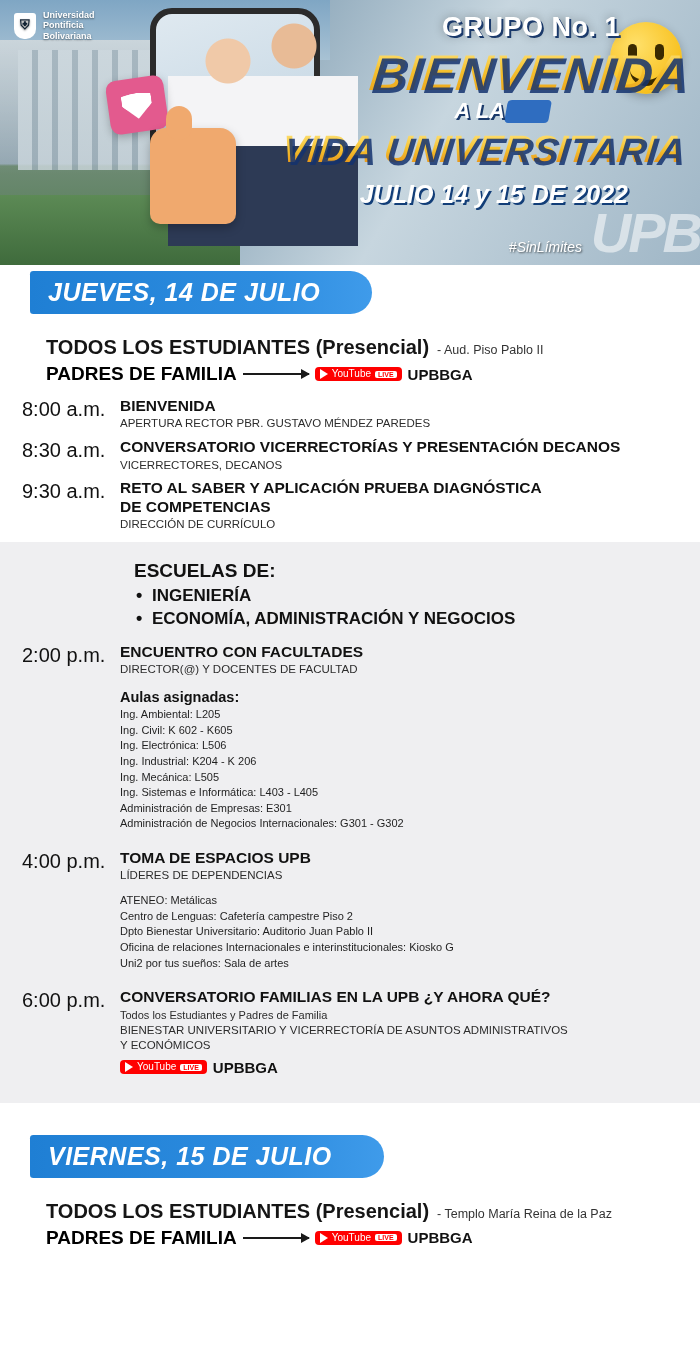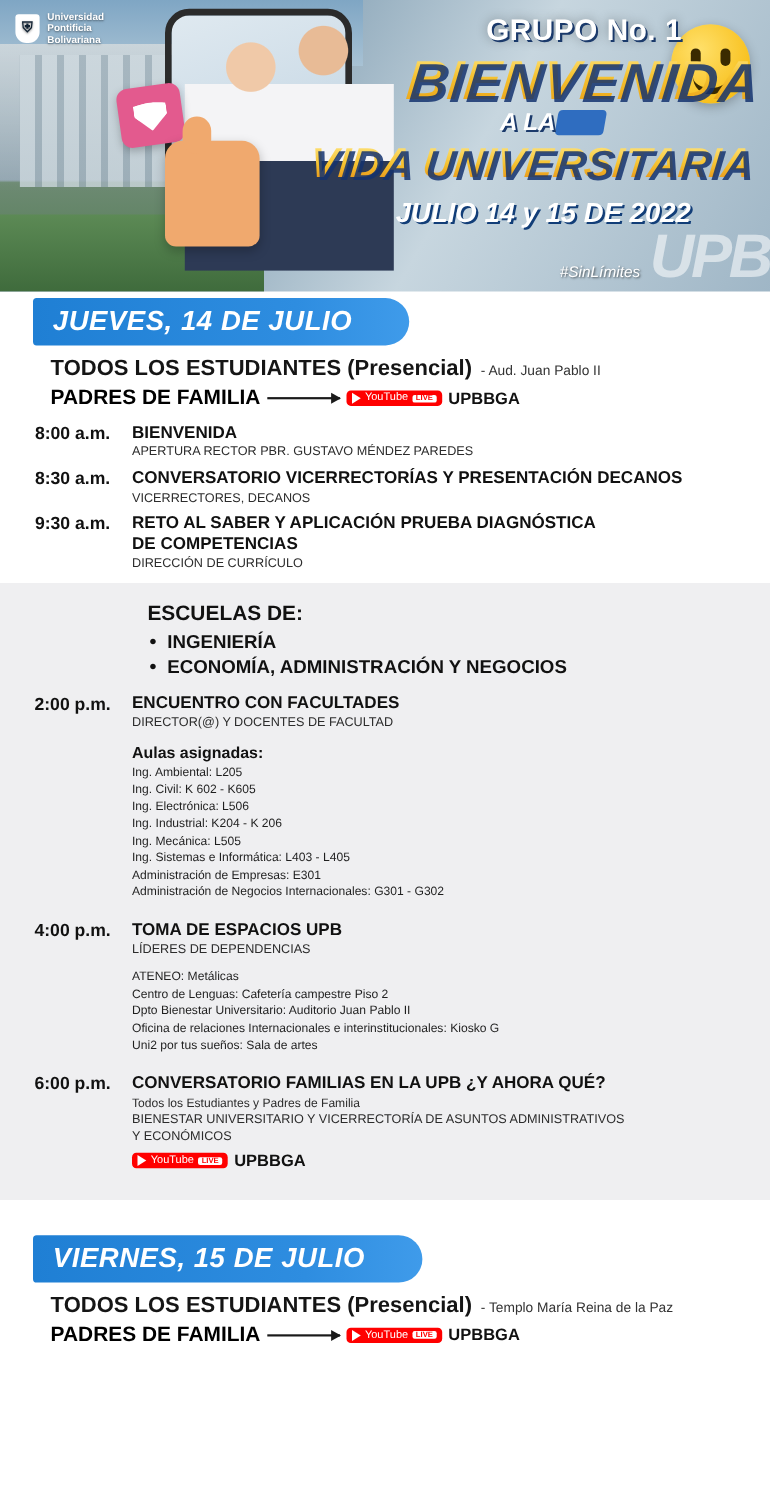--- a/index.html
+++ b/index.html
@@ -157,21 +157,21 @@
   }
   .dotcol { position: relative; }
   .dotcol:before {
     content: ""; position: absolute; left: -12px; top: 6px; width: 4px; height: 4px;
     background: #ef4c8b; border-radius: 50%;
     box-shadow: 0 26px 0 #ef4c8b;
   }
 
   
   .day-banner {
-    margin: 6px 0 4px 30px;
+    margin: 6px 0 16px 30px;
     display: inline-block;
     padding: 7px 52px 7px 18px;
     font-size: 25px; font-weight: bold; font-style: italic; color: #fff;
     background: linear-gradient(90deg, #1f7fd4 0%, #2e8de0 70%, #3f9bea 100%);
     border-radius: 4px 26px 26px 4px;
     letter-spacing: .5px;
   }
 
   .section { padding: 0 22px; }
   .band-grey { background: #efeff1; padding-top: 18px; padding-bottom: 20px; margin-top: 10px; }
@@ -203,22 +203,22 @@
     width: 0; height: 0; border-left: 8px solid #fff;
     border-top: 5px solid transparent; border-bottom: 5px solid transparent;
   }
   .yt-badge .txt { font-size: 10px; font-weight: normal; line-height: 1; }
   .yt-badge .live { font-size: 7px; background:#fff; color:#ff0000; border-radius:2px; padding:0 3px; font-weight:bold; }
   .yt-chan { font-size: 15px; font-weight: bold; color: #111; }
 
   .rows { margin-top: 12px; }
   .row { display: flex; gap: 10px; margin-bottom: 7px; }
   .row .time {
-    width: 88px; min-width: 88px; text-align: center;
-    font-size: 16px; font-weight: bold; color: #111; padding-top: 1px;
+    width: 88px; min-width: 88px; text-align: left;
+    font-size: 20px; font-weight: normal; color: #111; padding-top: 1px;
   }
   .row .body { flex: 1; }
   .row .main { font-size: 15.5px; font-weight: bold; color: #111; line-height: 1.18; }
   .row .sub { font-size: 11.5px; color: #2c2c2c; margin-top: 1px; line-height: 1.3; }
 
   .schools { padding-left: 112px; margin-bottom: 14px; }
   .schools-title { font-size: 19px; font-weight: bold; color: #111; }
   .schools ul { list-style: none; margin-top: 4px; }
   .schools li {
     font-size: 17px; font-weight: bold; color: #111; margin: 3px 0 3px 18px; position: relative;
@@ -265,21 +265,21 @@
     <div class="upb-mark">UPB</div>
   </div>
 
 
   <div>
     <div class="day-banner">JUEVES, 14 DE JULIO</div>
 
     <div class="section">
       <div class="head-line">
         <span class="head-strong">TODOS LOS ESTUDIANTES (Presencial)</span>
-        <span class="head-venue">- Aud. Juan Pablo II</span>
+        <span class="head-venue">- Aud. Piso Pablo II</span>
       </div>
       <div class="parents-line">
         <span class="parents-label">PADRES DE FAMILIA</span>
         <span class="arrow"></span>
         <span class="yt-badge">
           <span class="play"></span>
           <span class="txt">YouTube</span>
           <span class="live">LIVE</span>
         </span>
         <span class="yt-chan">UPBBGA</span>

